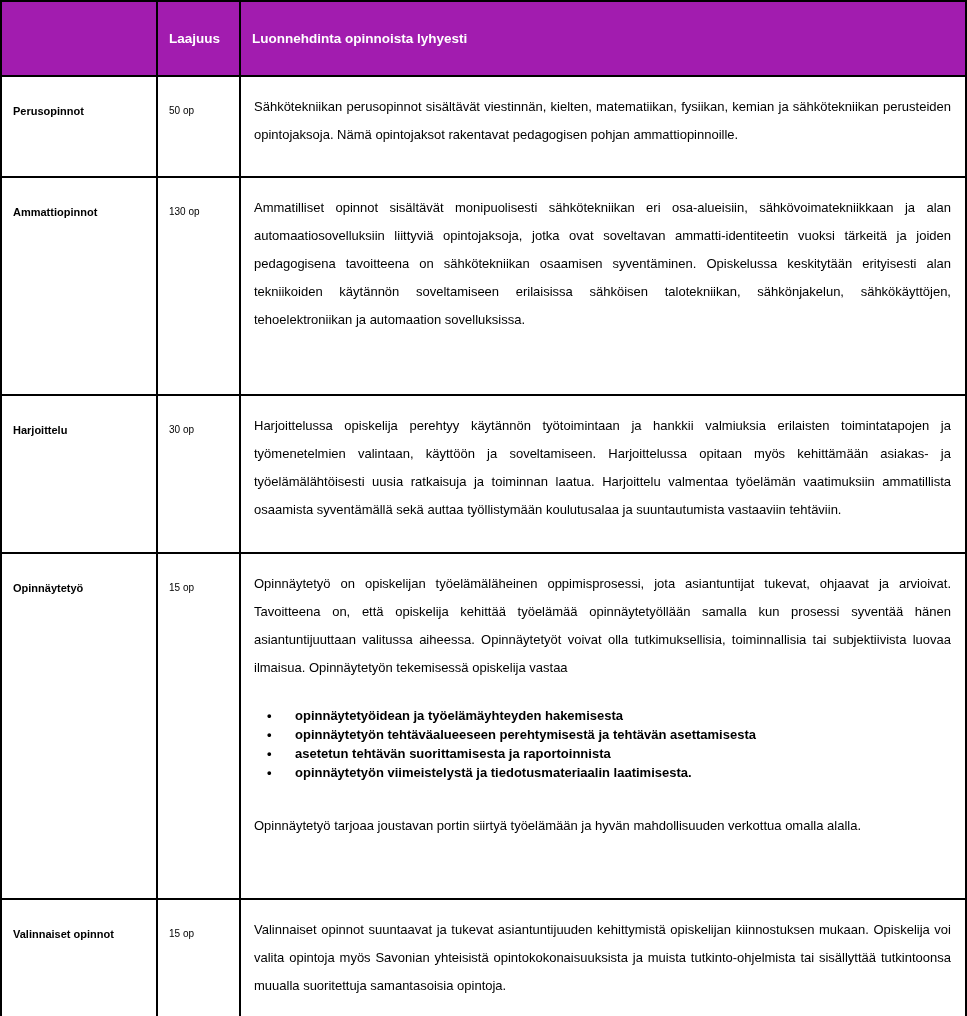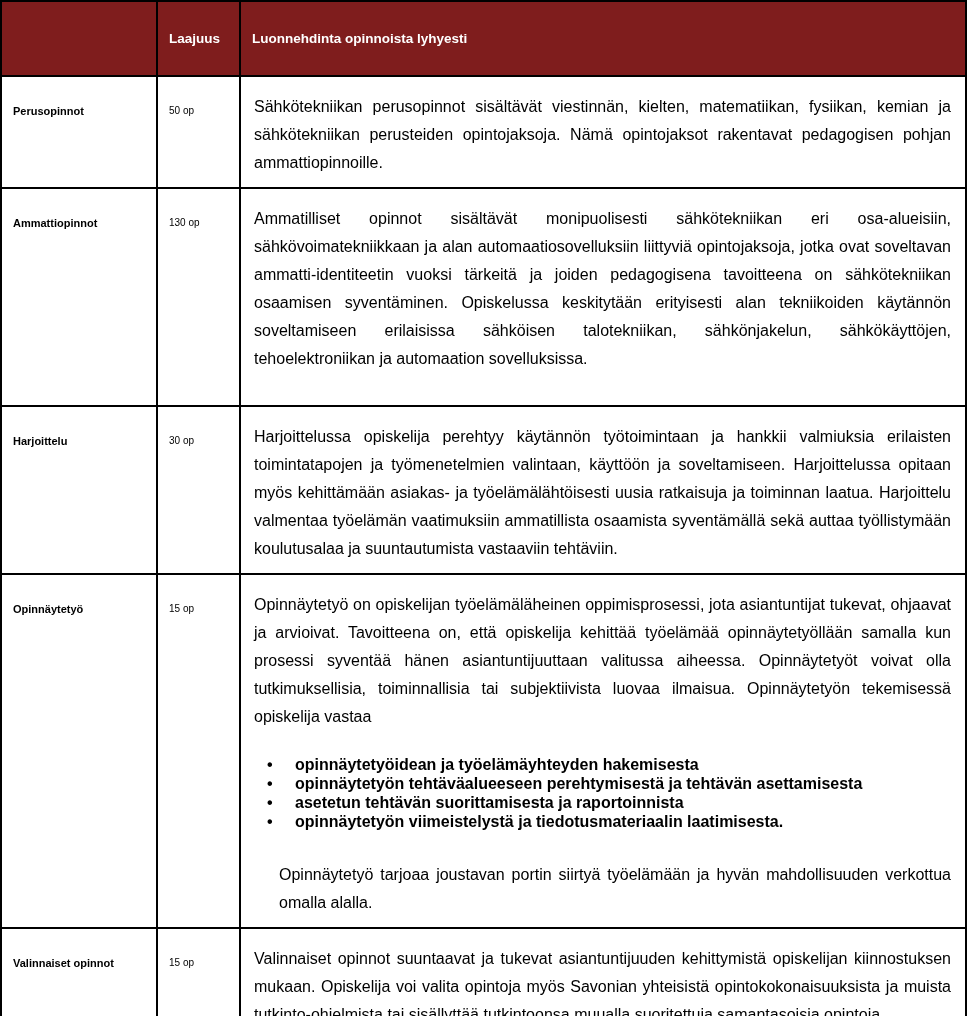--- a/index.html
+++ b/index.html
@@ -22,21 +22,21 @@
   table.study-table col.c1 { width: 156px; }
   table.study-table col.c2 { width: 83px;  }
   table.study-table col.c3 { width: 726px; }
   table.study-table th,
   table.study-table td {
     border: 2px solid #000000;
     box-sizing: border-box;
     overflow: hidden;
   }
   thead th {
-    background: #7f1d1d;
+    background: #a21caf;
     color: #ffffff;
     font-size: 13.5px;
     font-weight: bold;
     text-align: left;
     vertical-align: middle;
     padding: 0 12px 0 11px;
   }
   tr.hdr { height: 75px; }
   td.label-cell {
     vertical-align: top;
@@ -46,27 +46,27 @@
     padding: 20px 27px 10px 11px;
   }
   td.credits-cell {
     vertical-align: top;
     font-size: 10px;
     line-height: 28px;
     padding: 20px 6px 10px 11px;
   }
   td.desc-cell {
     vertical-align: top;
-    font-size: 16px;
+    font-size: 13px;
     line-height: 28px;
     text-align: justify;
     padding: 16px 14px 10px 13px;
   }
   td.desc-cell p { margin: 0; }
-  td.desc-cell p.closing { margin-top: 30px; margin-left: 25px; }
+  td.desc-cell p.closing { margin-top: 30px; }
   ul.bullet-list {
     list-style: none;
     margin: 24px 0 0 0;
     padding: 0;
     line-height: 19px;
     text-align: left;
   }
   ul.bullet-list li {
     position: relative;
     padding-left: 41px;

